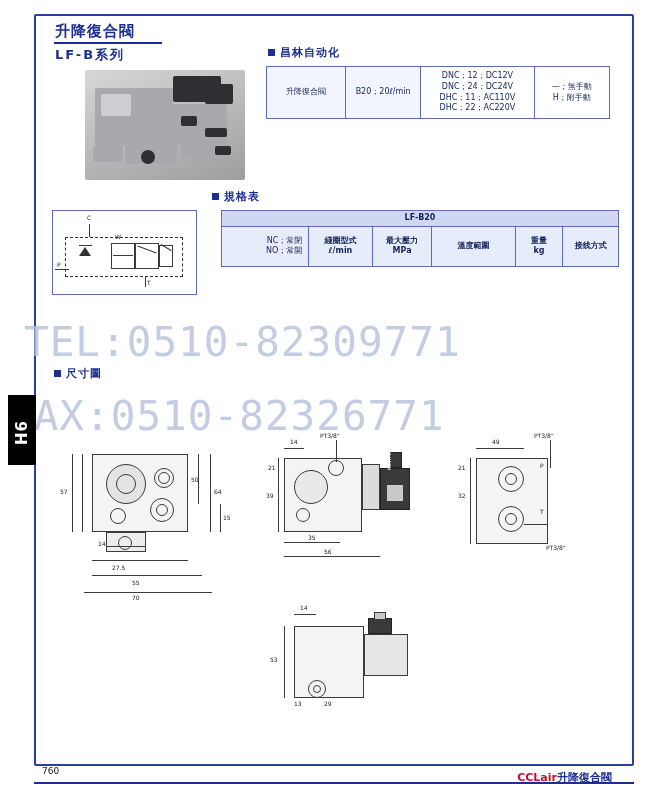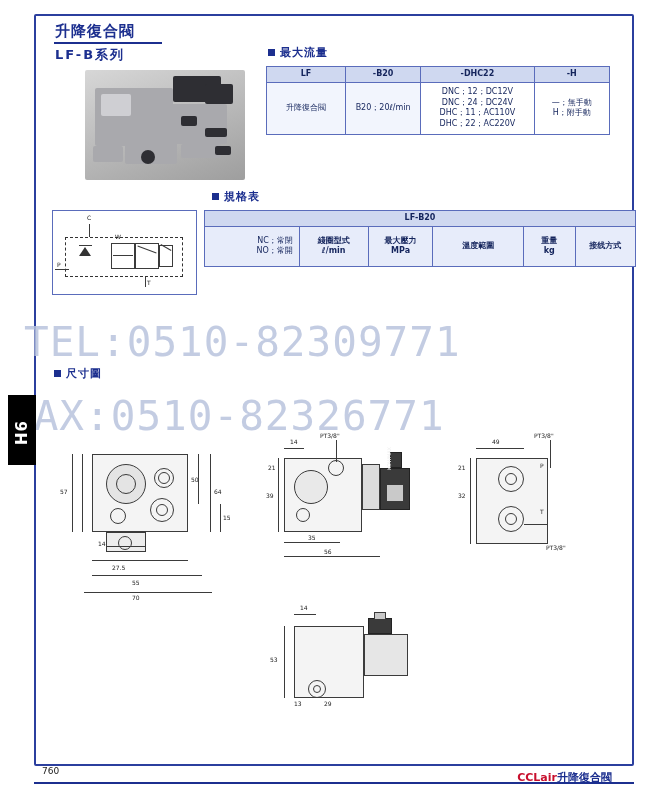--- a/index.html
+++ b/index.html
@@ -66,21 +66,21 @@
     font-weight:normal;
     line-height:1.35;
   }
   table.tbl th { background:#cfd8f0; font-weight:bold; }
   .hdr2 { background:#e7ecfa; font-weight:bold; }
   .lightblue { background:#e7ecfa; }
   .verylight { background:#f2f5fd; }
   
   #model-table { left:266px; top:66px; width:344px; }
   
-  #spec-table { left:204px; top:210px; width:432px; }
+  #spec-table { left:221px; top:210px; width:398px; }
   
   .photo {
     position:absolute;
     left:85px; top:70px; width:160px; height:110px;
     background:linear-gradient(160deg,#d7d7d7 0%,#bdbdbd 45%,#9e9e9e 100%);
     border-radius:2px;
   }
   .photo .blk {
     position:absolute; background:#2e2e33; border-radius:2px;
   }
@@ -169,37 +169,31 @@
   <div class="blk" style="left:96px; top:46px; width:16px; height:10px;"></div>
   <div class="blk" style="left:120px; top:58px; width:22px; height:9px;"></div>
   <div class="mid" style="left:40px; top:72px; width:52px; height:22px;"></div>
   <div class="blk" style="left:56px; top:80px; width:14px; height:14px; border-radius:50%;"></div>
   <div class="mid" style="left:96px; top:74px; width:40px; height:14px;"></div>
   <div class="blk" style="left:130px; top:76px; width:16px; height:9px;"></div>
   <div class="mid" style="left:8px; top:76px; width:30px; height:16px;"></div>
 </div>
 
 <div class="sec-head" style="left:268px; top:45px;">
-  <span class="bullet"></span><span>最大流量</span>
+  <span class="bullet"></span><span>昌林自动化</span>
 </div>
 
 <table class="tbl" id="model-table">
   <colgroup>
       <col style="width:23%">
       <col style="width:22%">
       <col style="width:33%">
       <col style="width:22%">
     </colgroup>
   <tbody>
-      <tr>
-    <th>LF</th>
-    <th>-B20</th>
-    <th>-DHC22</th>
-    <th>-H</th>
-  </tr>
   <tr style="height:52px;">
     <td class="verylight">升降復合閥</td>
     <td class="verylight">B20；20ℓ/min</td>
     <td style="white-space:pre-line; text-align:center;">DNC；12；DC12V
 DNC；24；DC24V
 DHC；11；AC110V
 DHC；22；AC220V</td>
     <td style="white-space:pre-line;">—；無手動
 H；附手動</td>
   </tr>

